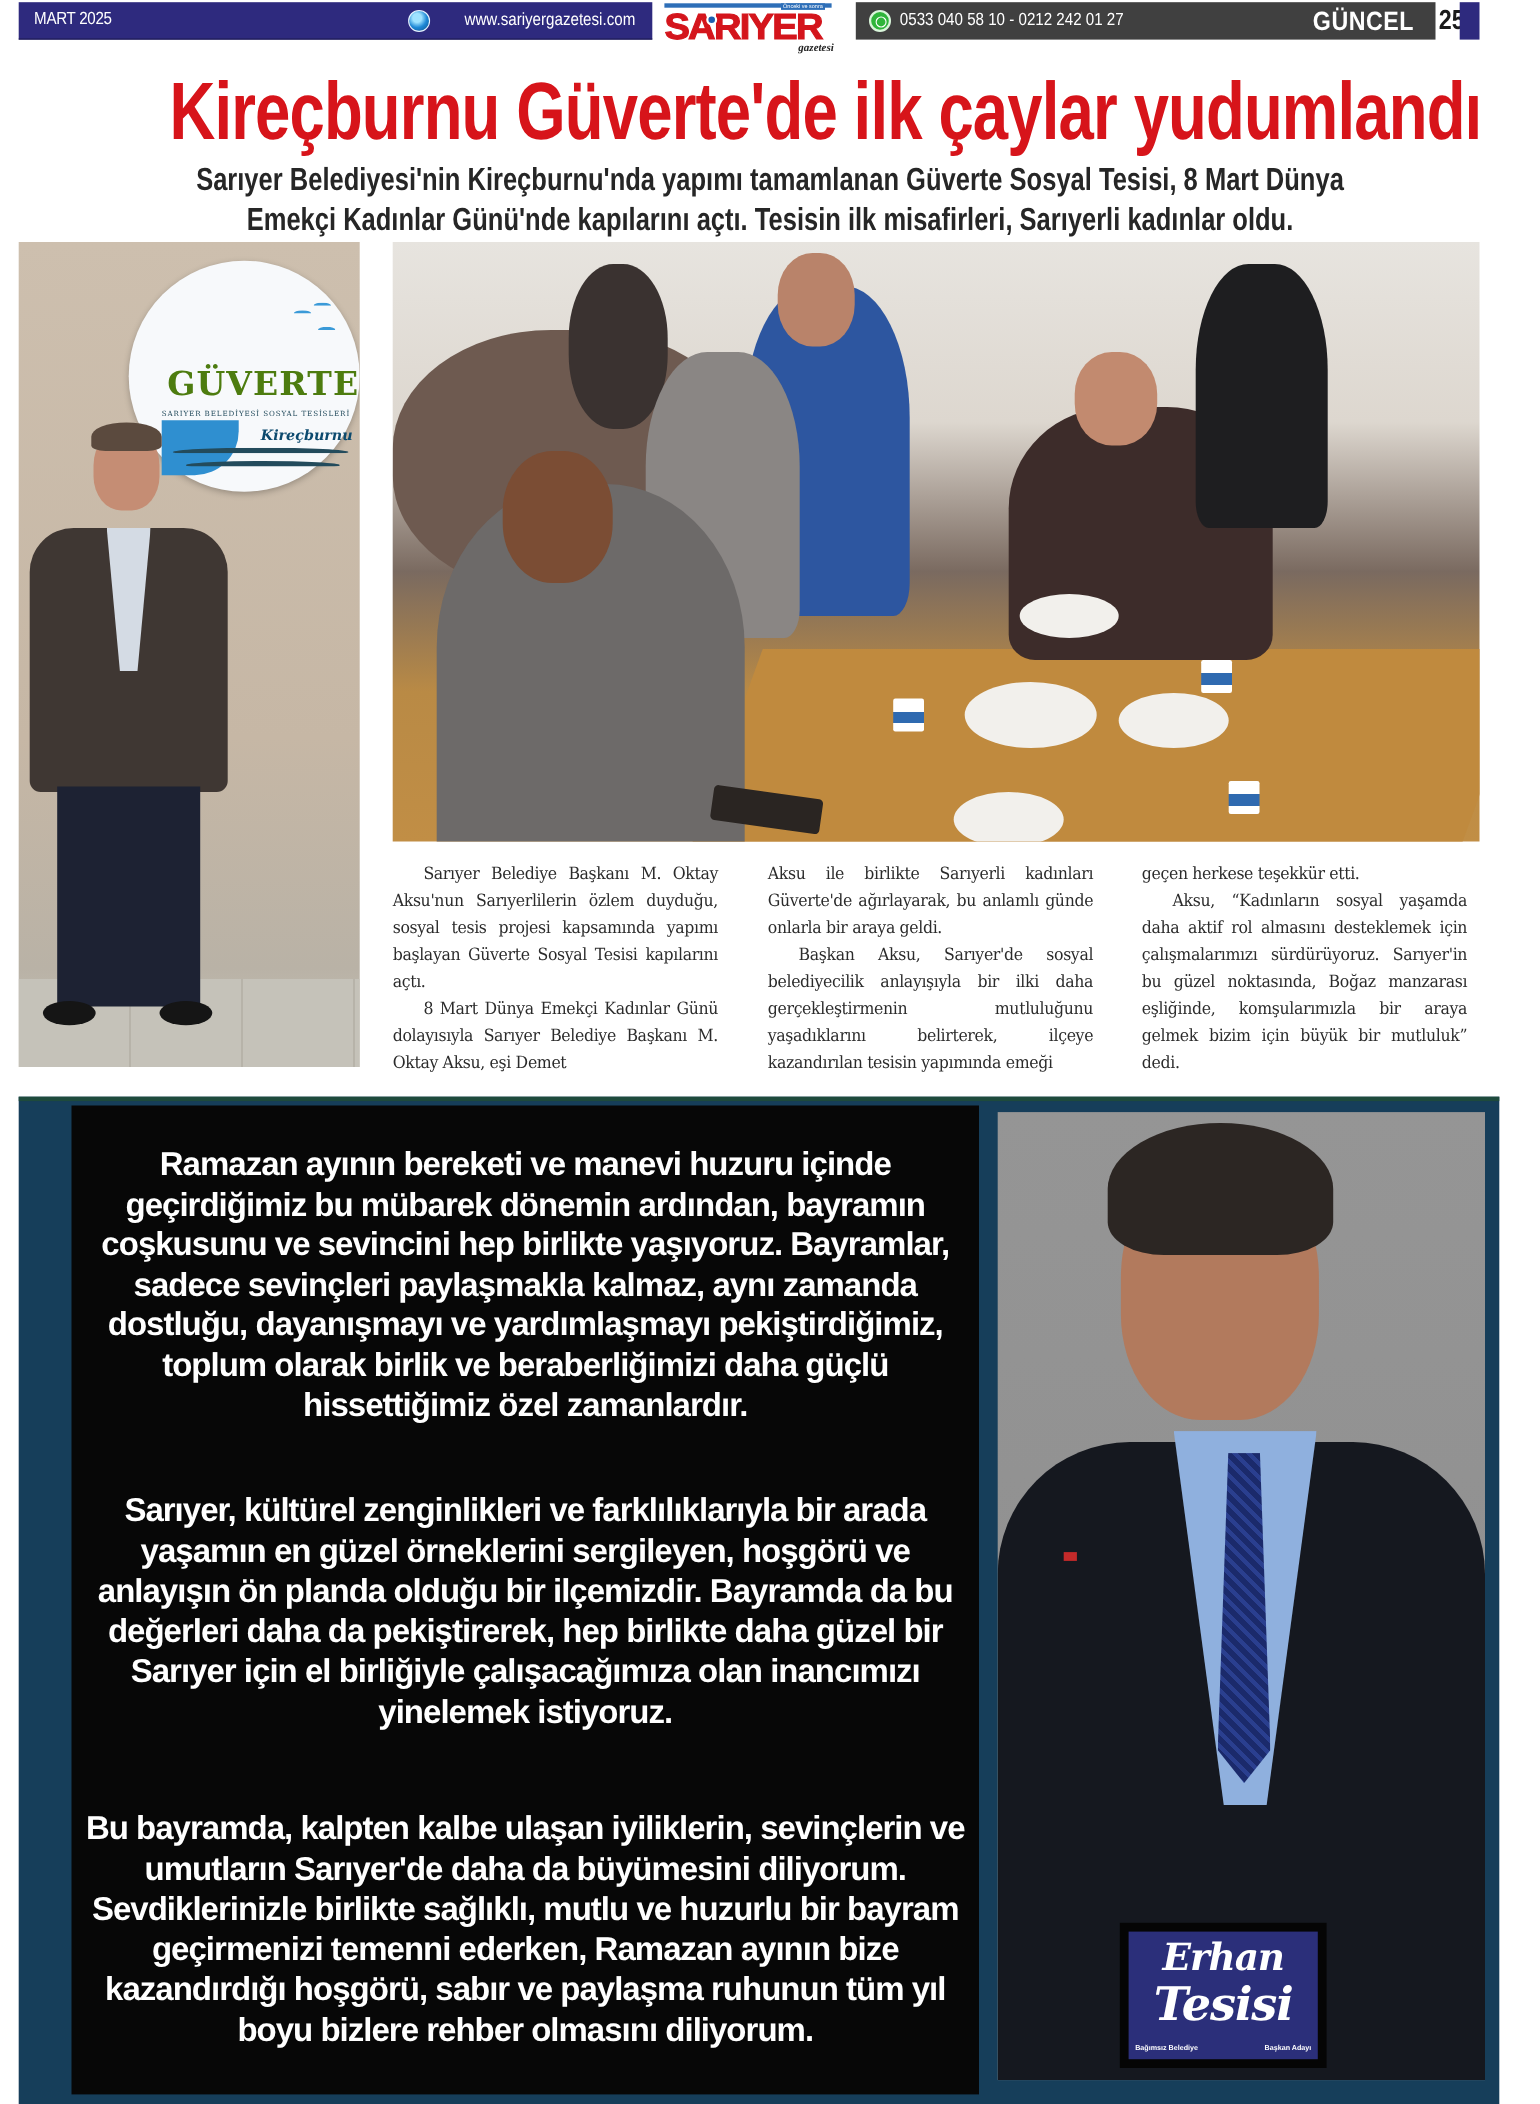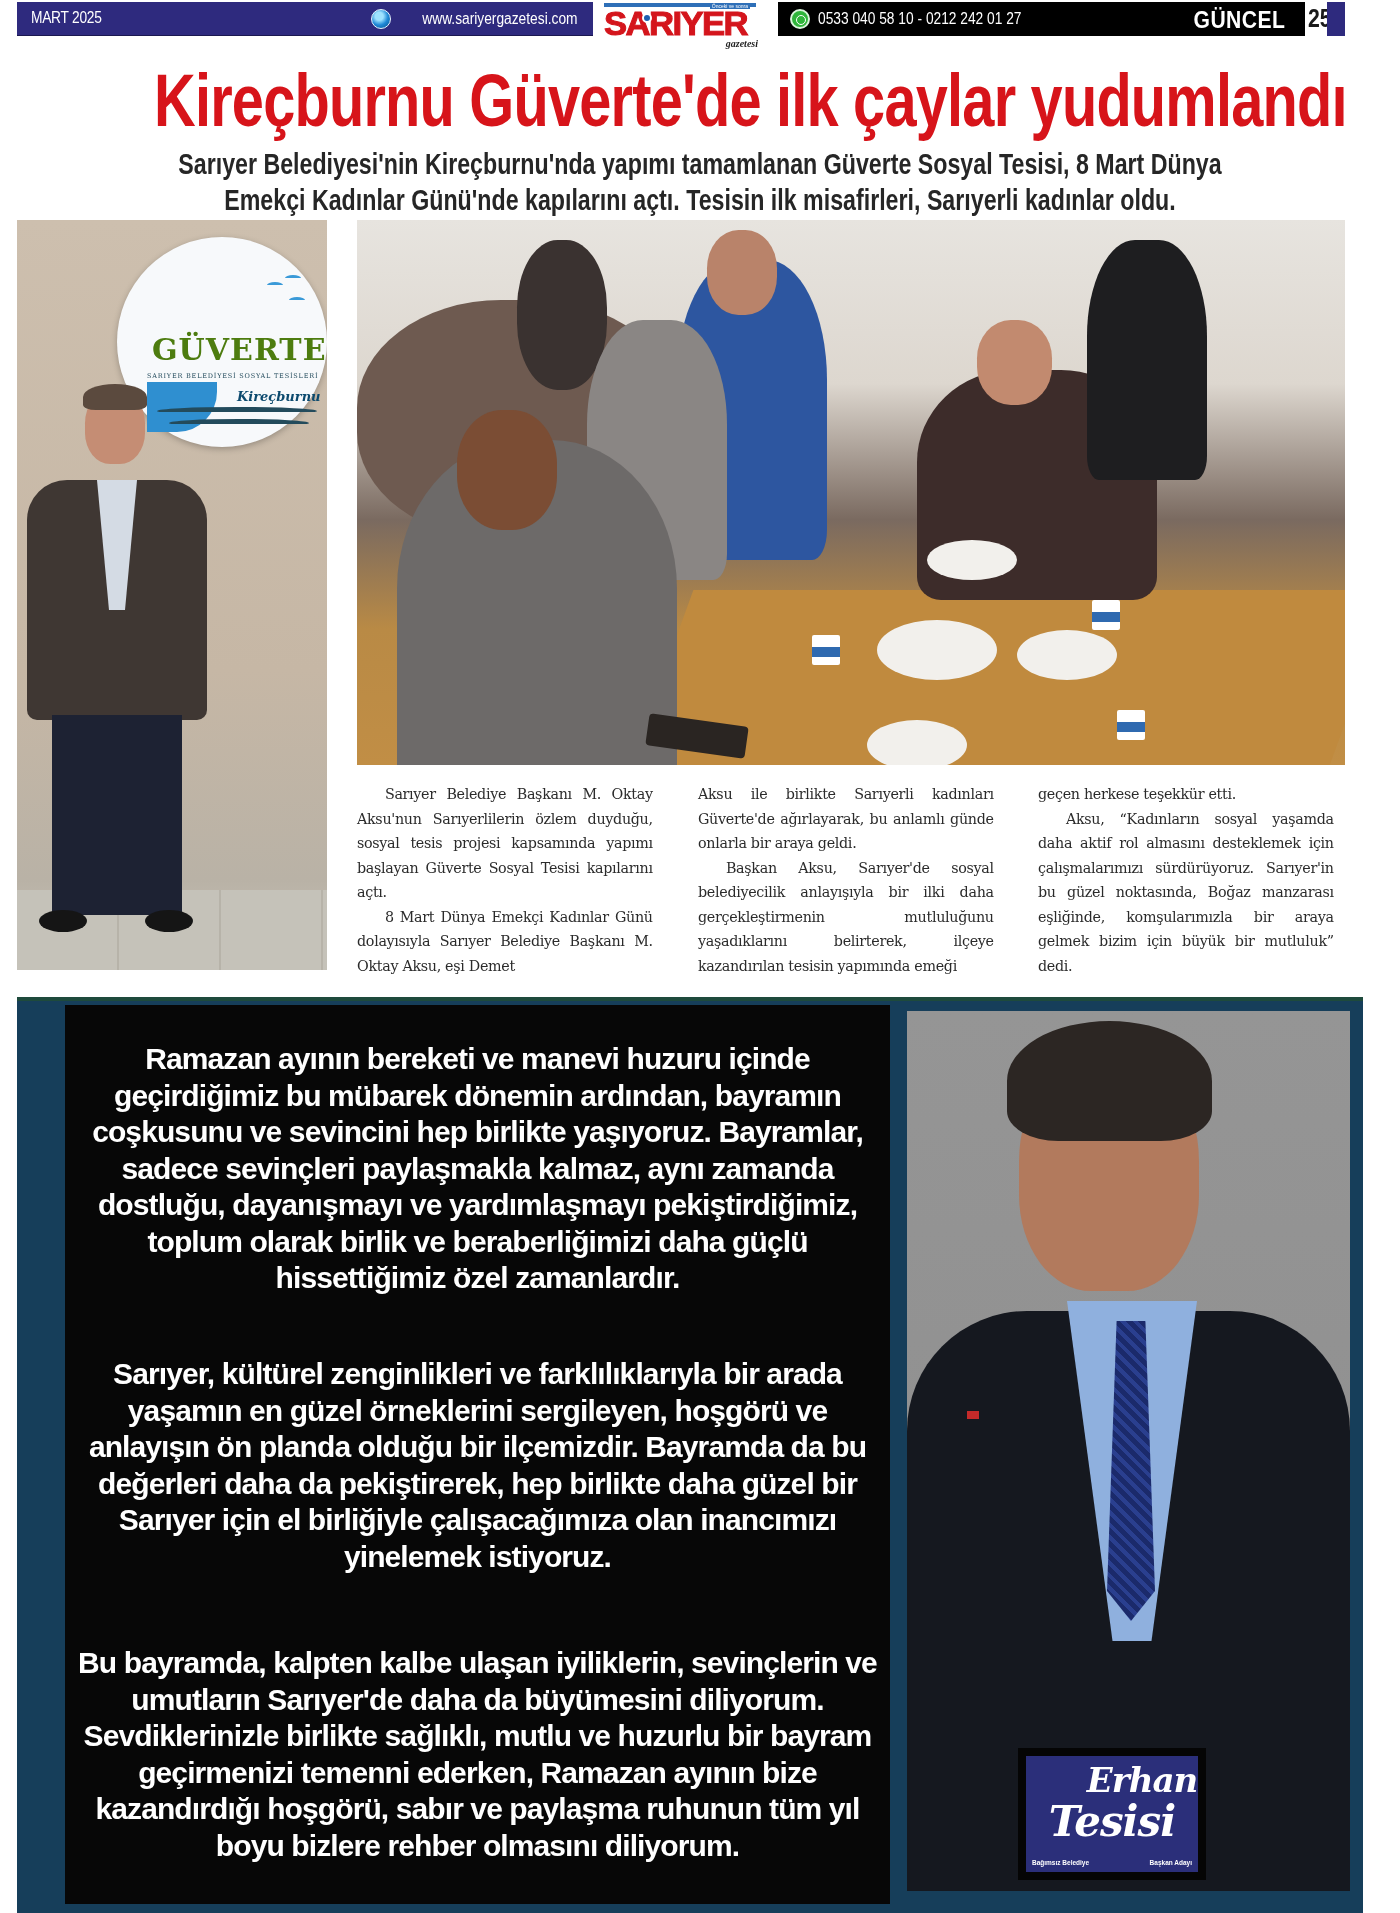--- a/index.html
+++ b/index.html
@@ -11,21 +11,21 @@
   .hdr-date { position: absolute; left: 14px; top: 7px; color: #fff; font-family: "Liberation Sans", sans-serif; font-size: 16px; letter-spacing: -0.3px; transform: scaleX(0.86); transform-origin: left; }
   .hdr-web { position: absolute; right: 16px; top: 7px; color: #fff; font-size: 16px; display: flex; align-items: center; gap: 6px; }
   .hdr-web .txt { transform: scaleX(0.86); transform-origin: right; display: inline-block; }
   .globe { width: 20px; height: 20px; border-radius: 50%; background: radial-gradient(circle at 40% 35%, #9fe3ff 0 25%, #1e88d6 55%, #0b4f8a 100%); border: 1px solid #e6f4ff; }
   .logo { position: absolute; left: 604px; top: 1px; width: 166px; height: 46px; }
   .logo-bar { position: absolute; left: 0; top: 2px; width: 152px; height: 4px; background: #2e6fb8; }
   .logo-slogan { position: absolute; right: 20px; top: 2px; font-size: 5px; color: #fff; background: #2e6fb8; padding: 0 2px; }
   .logo-word { position: absolute; left: 0; top: 4px; font-family: "Liberation Sans", sans-serif; font-weight: 900; font-size: 33px; color: #d4151c; letter-spacing: -1.5px; transform: scaleX(1.05); transform-origin: left; font-style: normal; -webkit-text-stroke: 1px #d4151c; }
   .logo-eye { position: absolute; left: 38px; top: 12px; width: 10px; height: 10px; border-radius: 50%; background: #1d5fb0; border: 2px solid #fff; }
   .logo-sub { position: absolute; right: 12px; bottom: -2px; font-family: "Liberation Serif", serif; font-style: italic; font-weight: bold; font-size: 10px; color: #222; }
-  .hdr-right { position: absolute; left: 778px; top: 2px; width: 527px; height: 34px; background: #000000; }
+  .hdr-right { position: absolute; left: 778px; top: 2px; width: 527px; height: 34px; background: #404040; }
   .hdr-phone { position: absolute; left: 12px; top: 7px; color: #fff; font-size: 16px; display: flex; align-items: center; gap: 8px; }
   .hdr-phone .txt { transform: scaleX(0.86); transform-origin: left; display: inline-block; white-space: nowrap; }
   .wa { width: 20px; height: 20px; border-radius: 50%; background: #2fb53a; border: 2px solid #d9f5da; position: relative; }
   .wa::after { content: ""; position: absolute; left: 4px; top: 4px; width: 8px; height: 8px; border: 1.5px solid #fff; border-radius: 50%; }
   .hdr-section { position: absolute; right: 20px; top: 4px; color: #fff; font-weight: bold; font-size: 24px; letter-spacing: 0.5px; transform: scaleX(0.88); transform-origin: right; }
   .hdr-page { position: absolute; left: 1308px; top: 4px; font-weight: bold; font-size: 25px; color: #1a1a1a; transform: scaleX(0.85); transform-origin: left; }
   .hdr-strip { position: absolute; left: 1327px; top: 2px; width: 18px; height: 34px; background: #2e2a7e; }
 
   
   .title { position: absolute; left: 0; top: 58px; width: 1400px; text-align: center; color: #d7141a; font-weight: bold; font-size: 74px; letter-spacing: -1px; transform: scaleX(0.78); transform-origin: center; white-space: nowrap; }
@@ -74,21 +74,21 @@
   .ad-p3 { top: 640px; }
   .ad-photo { position: absolute; left: 890px; top: 10px; width: 443px; height: 880px; overflow: hidden; background: linear-gradient(180deg, #959595 0%, #8d8d8d 100%); }
   .ap-head { position: absolute; left: 112px; top: 40px; width: 180px; height: 240px; border-radius: 46% 46% 40% 40%; background: #b27a5d; }
   .ap-hair { position: absolute; left: 100px; top: 10px; width: 205px; height: 120px; border-radius: 50% 50% 25% 25%; background: #2c2623; }
   .ap-body { position: absolute; left: 0; top: 300px; width: 443px; height: 600px; background: #15181f; border-radius: 120px 120px 0 0; }
   .ap-shirt { position: absolute; left: 160px; top: 290px; width: 130px; height: 340px; background: #8fb0de; clip-path: polygon(0 0,100% 0,65% 100%,35% 100%); }
   .ap-tie { position: absolute; left: 200px; top: 310px; width: 48px; height: 300px; background: repeating-linear-gradient(45deg, #1b2a6b 0 5px, #2a3f8f 5px 9px); clip-path: polygon(20% 0,80% 0,100% 90%,50% 100%,0 90%); }
   .ap-pin { position: absolute; left: 60px; top: 400px; width: 12px; height: 8px; background: #c42a2a; }
   .sig { position: absolute; left: 1018px; top: 1748px; width: 188px; height: 132px; background: #050505; padding: 8px; }
   .sig-inner { position: relative; width: 100%; height: 100%; background: #2b2f7a; overflow: hidden; }
-  .sig-first { position: absolute; left: 0; width: 100%; top: 6px; text-align: center; color: #fff; font-family: "DejaVu Serif", serif; font-style: italic; font-weight: bold; font-size: 34px; line-height: 36px; letter-spacing: -1px; margin-left: 30px; }
+  .sig-first { position: absolute; left: 0; width: 100%; top: 6px; text-align: center; color: #fff; font-family: "DejaVu Serif", serif; font-style: italic; font-weight: bold; font-size: 34px; line-height: 36px; letter-spacing: -1px; }
   .sig-last { position: absolute; left: 0; width: 100%; top: 44px; text-align: center; color: #fff; font-family: "DejaVu Serif", serif; font-style: italic; font-weight: bold; font-size: 42px; line-height: 44px; letter-spacing: -1px; }
   .sig-tl { position: absolute; left: 6px; bottom: 6px; color: #fff; font-size: 6.5px; font-weight: bold; }
   .sig-tr { position: absolute; right: 6px; bottom: 6px; color: #fff; font-size: 6.5px; font-weight: bold; }
 </style>
 </head>
 <body>
 
 <div class="hdr-left">
   <span class="hdr-date">MART 2025</span>
   <span class="hdr-web">

